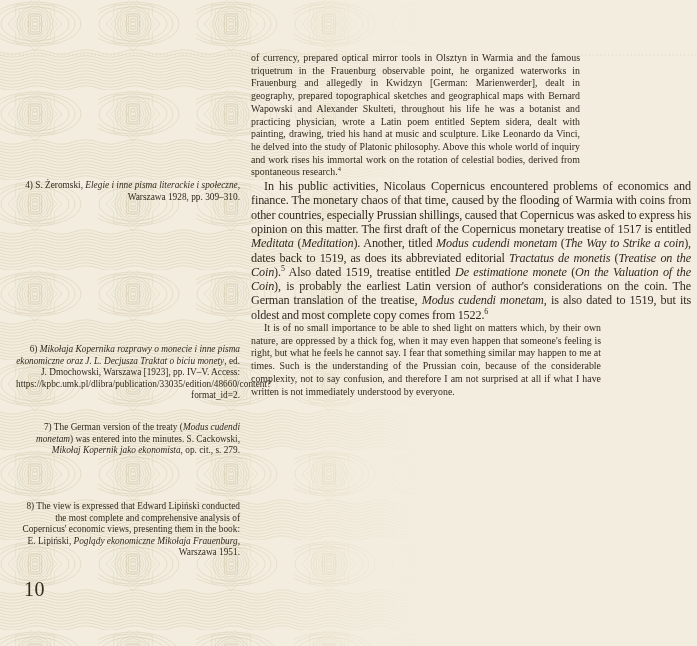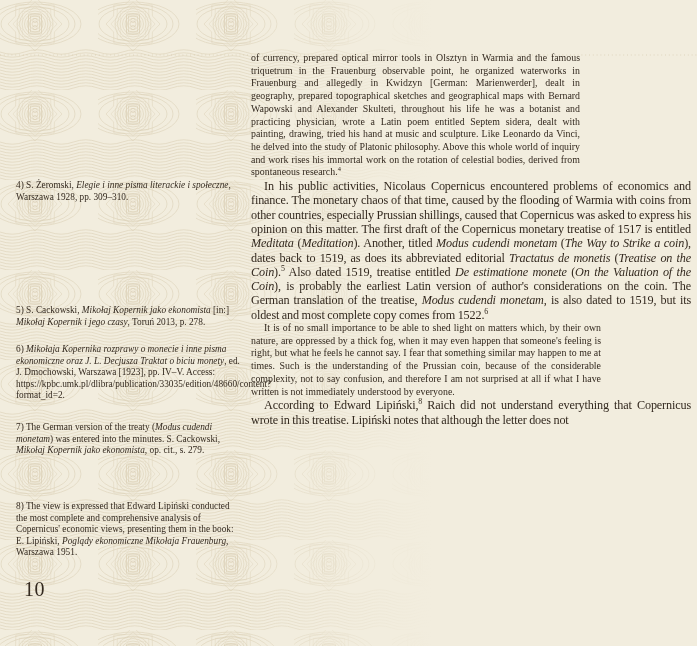--- a/index.html
+++ b/index.html
@@ -15,21 +15,21 @@
     background:var(--paper);
     color:var(--ink);
     font-family:"Liberation Serif","DejaVu Serif",serif;
   }
   .bg{position:absolute;left:0;top:0;width:697px;height:646px}
   #guil g, #guil path, #guil circle, #guil ellipse, #guil rect, #guil use{
     stroke:var(--pattern-line);
   }
   
   .notes{position:absolute;left:16px;top:0;width:224px;height:646px;
-    font-size:9.3px;line-height:11.5px;text-align:left}
+    font-size:9.3px;line-height:11.5px;text-align:right}
   .note{position:absolute;right:0;width:224px;margin:0}
   .note-4{top:180px}
   .note-5{top:305px}
   .note-6{top:344px}
   .note-7{top:422px}
   .note-8{top:501px}
   
   .main{position:absolute;left:251px;top:0;width:440px;padding-top:52px;
     font-size:12.2px;line-height:14.3px;text-align:justify;
     letter-spacing:-0.15px;word-spacing:-0.3px}
@@ -97,28 +97,26 @@
       </linearGradient>
     </defs>
     <rect width="697" height="646" fill="#f2edde"></rect>
     <rect width="697" height="646" fill="url(#guil)"></rect>
     <rect width="697" height="646" fill="url(#fade)"></rect>
     <line x1="0" y1="55" x2="697" y2="55" stroke="#c7b996" stroke-width="1" stroke-dasharray="1 2.8" opacity="0.45"></line>
   </svg>
 
   <aside class="notes">
     <p class="note note-4"><span>4) S. Żeromski, </span><i>Elegie i inne pisma literackie i społeczne</i><span>, Warszawa 1928, pp. 309–310.</span></p>
-    <p class="note note-5"><span>5) S. Cackowski, </span><i>Mikołaj Kopernik jako ekonomista</i><span> [in:] </span><i>Mikołaj Kopernik i jego czasy</i><span>, Toruń 2013, p. 278.</span></p>
     <p class="note note-6"><span>6) </span><i>Mikołaja Kopernika rozprawy o monecie i inne pisma ekonomiczne oraz J. L. Decjusza Traktat o biciu monety</i><span>, ed. J. Dmochowski, Warszawa [1923], pp. IV–V. Access: https://kpbc.umk.pl/dlibra/publication/33035/edition/48660/content?format_id=2.</span></p>
     <p class="note note-7"><span>7) The German version of the treaty (</span><i>Modus cudendi monetam</i><span>) was entered into the minutes. S. Cackowski, </span><i>Mikołaj Kopernik jako ekonomista</i><span>, op. cit., s. 279.</span></p>
     <p class="note note-8"><span>8) The view is expressed that Edward Lipiński conducted the most complete and comprehensive analysis of Copernicus' economic views, presenting them in the book: E. Lipiński, </span><i>Poglądy ekonomiczne Mikołaja Frauenburg</i><span>, Warszawa 1951.</span></p>
   </aside>
 
   <div class="main">
     <p class="quote q1"><span>of currency, prepared optical mirror tools in Olsztyn in Warmia and the famous triquetrum in the Frauenburg observable point, he organized waterworks in Frauenburg and allegedly in Kwidzyn [German: Marienwerder], dealt in geography, prepared topographical sketches and geographical maps with Bernard Wapowski and Alexander Skulteti, throughout his life he was a botanist and practicing physician, wrote a Latin poem entitled Septem sidera, dealt with painting, drawing, tried his hand at music and sculpture. Like Leonardo da Vinci, he delved into the study of Platonic philosophy. Above this whole world of inquiry and work rises his immortal work on the rotation of celestial bodies, derived from spontaneous research.</span><sup>4</sup></p>
     <p class="indent"><span>In his public activities, Nicolaus Copernicus encountered problems of economics and finance. The monetary chaos of that time, caused by the flooding of Warmia with coins from other countries, especially Prussian shillings, caused that Copernicus was asked to express his opinion on this matter. The first draft of the Copernicus monetary treatise of 1517 is entitled </span><i>Meditata</i><span> (</span><i>Meditation</i><span>). Another, titled </span><i>Modus cudendi monetam</i><span> (</span><i>The Way to Strike a coin</i><span>), dates back to 1519, as does its abbreviated editorial </span><i>Tractatus de monetis</i><span> (</span><i>Treatise on the Coin</i><span>).</span><sup>5</sup><span> Also dated 1519, treatise entitled </span><i>De estimatione monete</i><span> (</span><i>On the Valuation of the Coin</i><span>), is probably the earliest Latin version of author's considerations on the coin. The German translation of the treatise, </span><i>Modus cudendi monetam</i><span>, is also dated to 1519, but its oldest and most complete copy comes from 1522.</span><sup>6</sup></p>
     <p class="quote q2 indent"><span>It is of no small importance to be able to shed light on matters which, by their own nature, are oppressed by a thick fog, when it may even happen that someone's feeling is right, but what he feels he cannot say. I fear that something similar may happen to me at times. Such is the understanding of the Prussian coin, because of the considerable complexity, not to say confusion, and therefore I am not surprised at all if what I have written is not immediately understood by everyone.</span></p>
-    <p class="indent"><span>According to Edward Lipiński,</span><sup>8</sup><span> Raich did not understand everything that Copernicus wrote in this treatise. Lipiński notes that although the letter does not</span></p>
   </div>
 
   <div class="pageno">10</div>
 
 </div>
 
 </body></html>

